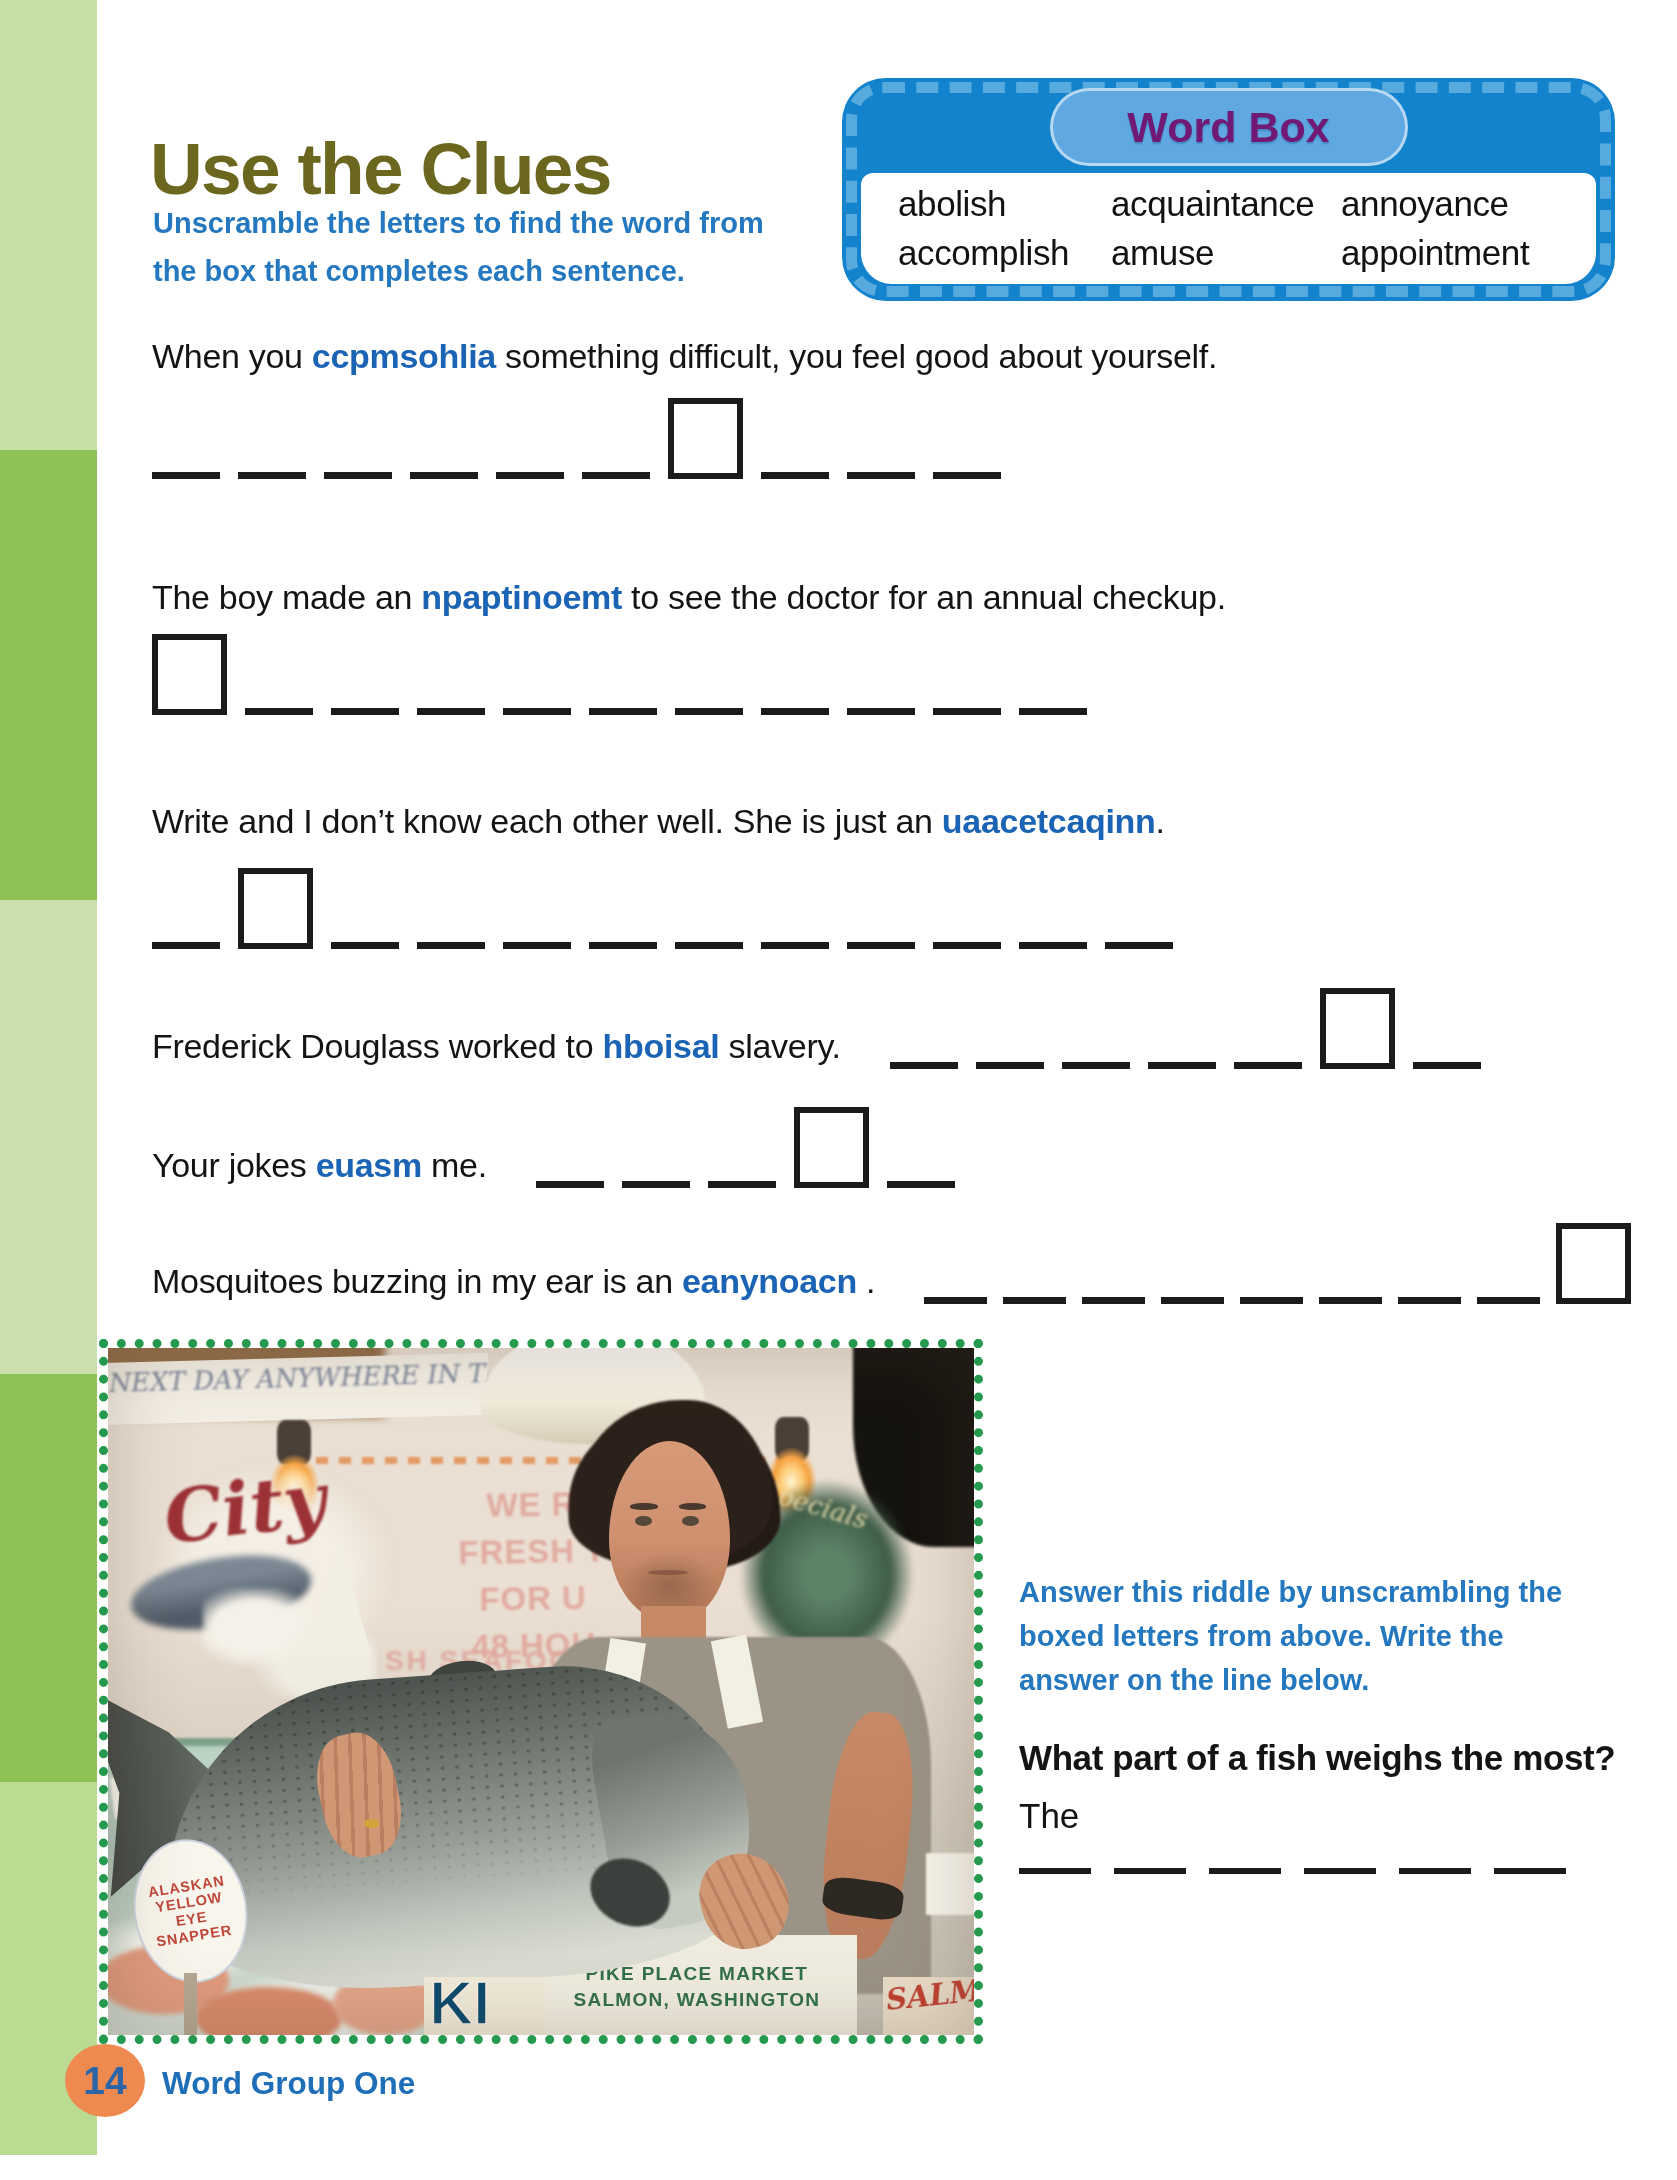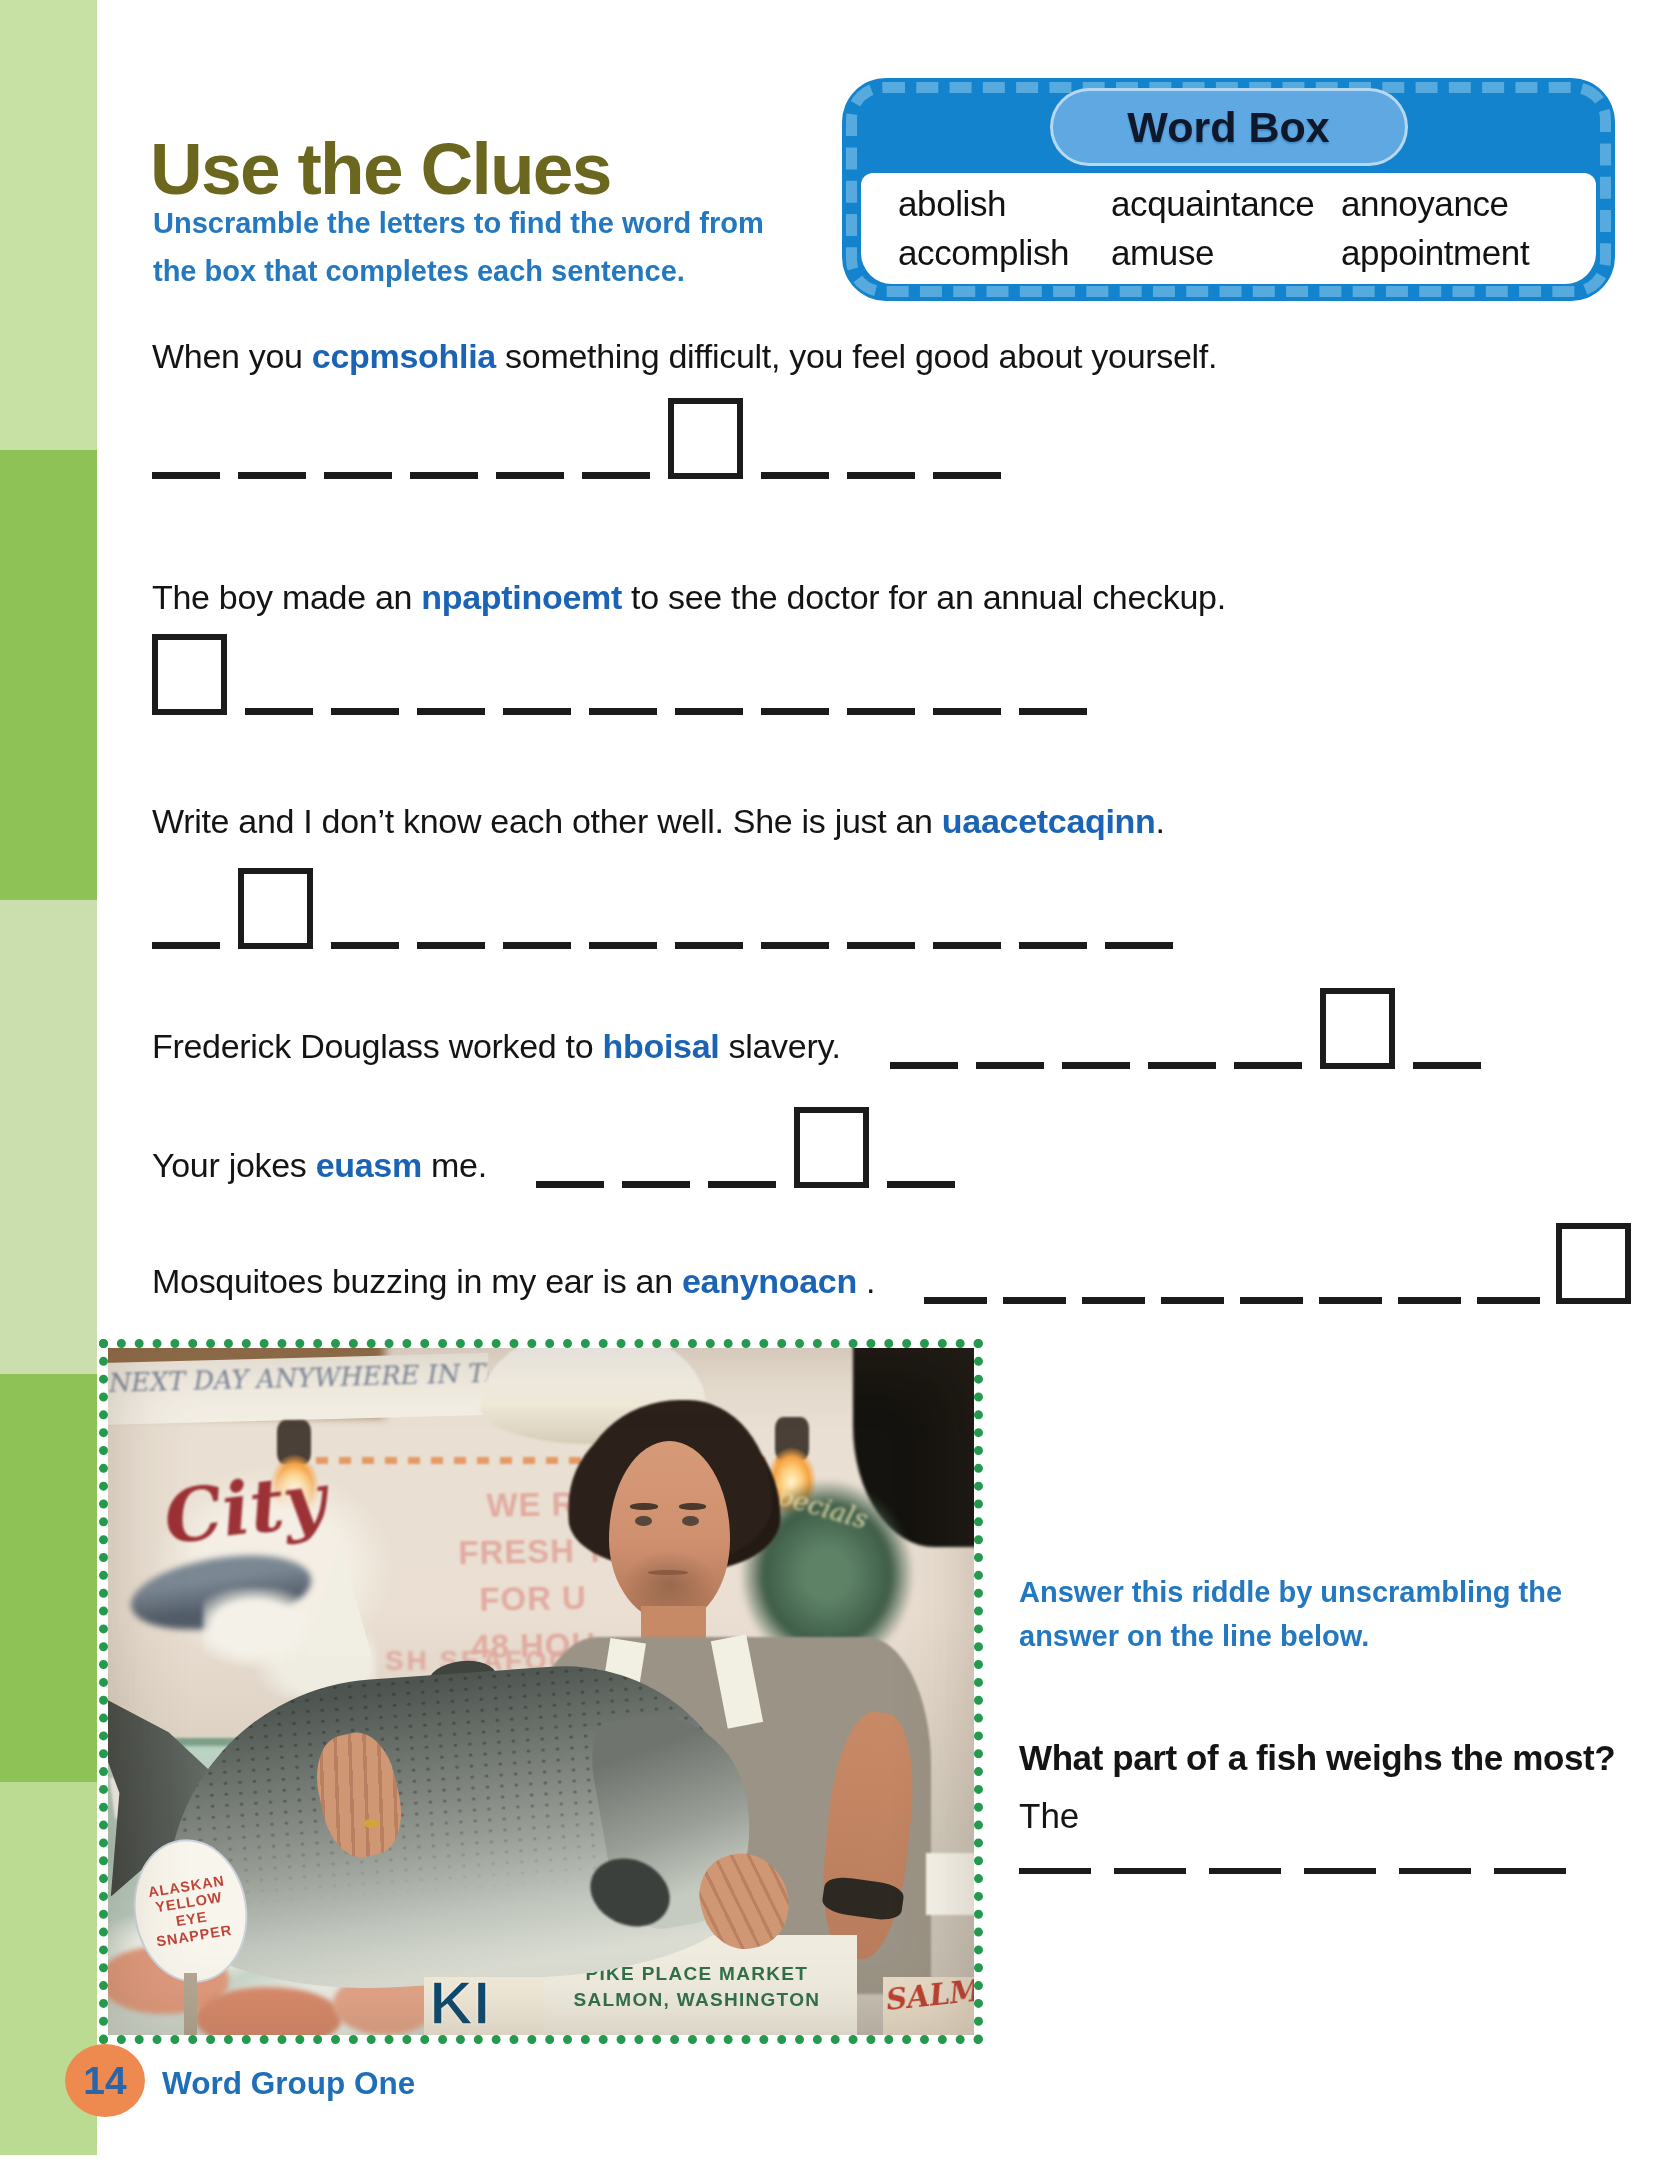--- a/index.html
+++ b/index.html
@@ -39,21 +39,21 @@
     border:11px dashed #57aade; pointer-events:none;
   }
   .wordbox-pill {
     position:absolute; left:50%; transform:translateX(-50%); top:10.2px;
     width:358px; height:78px; border-radius:39px;
     background:#5fa8e1; border:3.4px solid rgba(255,255,255,0.55);
     box-sizing:border-box; display:flex; align-items:center; justify-content:center;
     z-index:3;
   }
   .wordbox-pill span {
-    font-size:43px; font-weight:bold; color:#0f172a; letter-spacing:0px;
+    font-size:43px; font-weight:bold; color:#701a75; letter-spacing:0px;
     text-shadow:0 1.7px 1.7px rgba(20,80,140,0.35);
   }
   .wordbox-body {
     position:absolute; left:19px; right:19px; top:95px; bottom:17px;
     background:#ffffff; border-radius:12px 12px 31px 31px; z-index:2;
     display:grid; grid-template-columns:213px 230px auto; grid-template-rows:1fr 1fr;
     align-items:center; padding:6.8px 17px 6.8px 37px; box-sizing:border-box;
   }
   .wordbox-body .word { font-size:35px; color:#121212; letter-spacing:-0.4px; }
 
@@ -408,20 +408,21 @@
         </div>
       <div class="ph ph-salmon">
           <span>SALMON</span>
         </div>
       <div class="ph ph-vignette"></div>
     </div>
   </div>
 
   <div class="riddle-instructions">
     <div>Answer this riddle by unscrambling the</div>
+    <div>boxed letters from above. Write the</div>
     <div>answer on the line below.</div>
   </div>
   <div class="riddle-question">What part of a fish weighs the most?</div>
   <div class="riddle-answer">
     <span class="prefix">The</span>
     <span style="display:flex; align-items:flex-end; gap:23px;">
         <span class="answer-dash"></span>
         <span class="answer-dash"></span>
         <span class="answer-dash"></span>
         <span class="answer-dash"></span>

